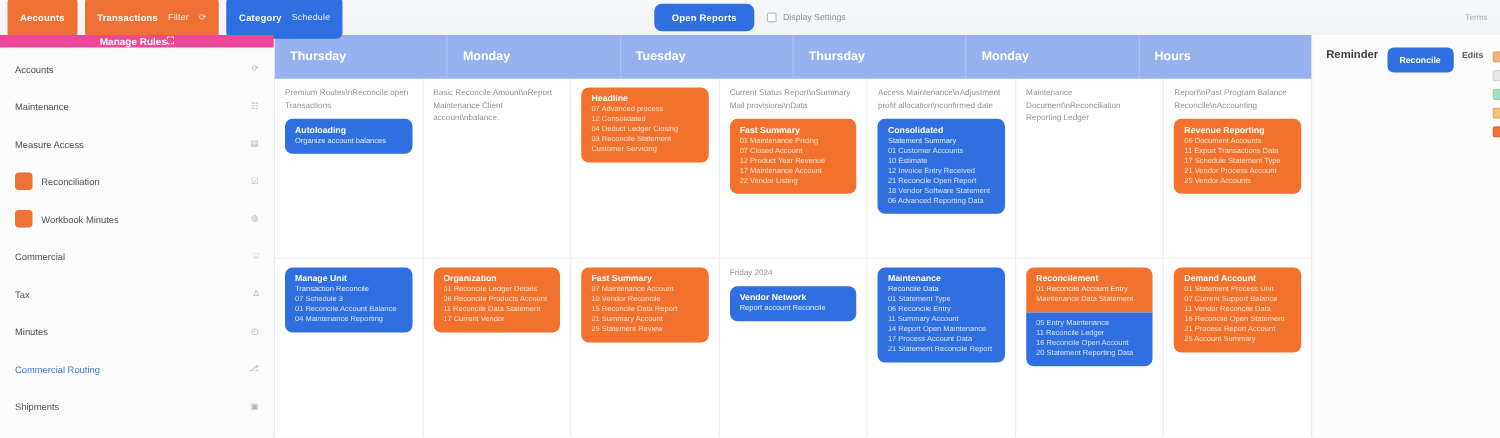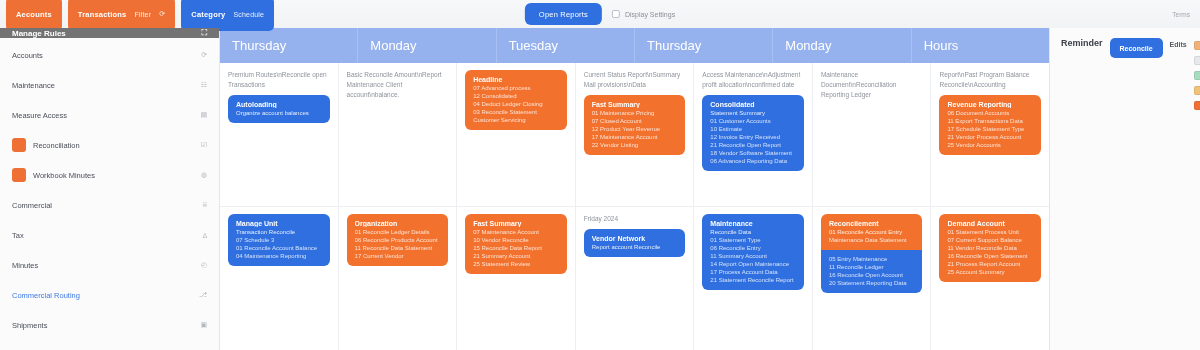--- a/index.html
+++ b/index.html
@@ -24,56 +24,56 @@
     letter-spacing: .2px; white-space: nowrap; filter: blur(.35px);
   }
   .pill.orange { background: #ef7034; }
   .pill.blue   { background: #2f6fe0; }
   .pill-ico { font-size: 7px; opacity: .85; font-weight: 400; }
   .pill-sub  { font-size: 7px; font-weight: 400; opacity: .9; }
 
   .tb-center { position: absolute; left: 50%; transform: translateX(-50%); display: flex; align-items: center; gap: 10px; }
   .cta-btn {
     background: #2f6fe0; color: #fff; border: none; border-radius: 6px;
-    height: 22px; padding: 0 14px; font-size: 7.5px; font-weight: 400;
+    height: 22px; padding: 0 14px; font-size: 7.5px; font-weight: 700;
     font-family: inherit; letter-spacing: .2px; filter: blur(.35px);
   }
   .chk-wrap { display: flex; align-items: center; gap: 5px; }
   .chk-box { width: 8px; height: 8px; border: 1px solid #b9bec7; border-radius: 2px; background: #fff; }
   .chk-lbl { font-size: 7px; color: #8a8f98; filter: blur(.4px); }
   .tb-right { margin-left: auto; font-size: 6.5px; color: #a2a7af; padding-right: 4px; filter: blur(.4px); }
 
   
   .body { flex: 1; display: flex; overflow: hidden; }
 
   
   .sidebar { width: 220px; min-width: 220px; background: #fbfbfc; border-right: 1px solid #e4e6ea; display: flex; flex-direction: column; }
   .sb-head {
-    background: #737373; color: #fff; height: 30px;
-    display: flex; align-items: center; justify-content: space-between;
+    background: #ec4899; color: #fff; height: 30px;
+    display: flex; align-items: center; justify-content: center;
     padding: 0 12px; font-size: 8px; font-weight: 700; filter: blur(.3px);
   }
   .sb-head-ico { font-size: 8px; opacity: .8; }
   .sb-list { flex: 1; padding-top: 2px; }
   .sb-item {
     height: 30px; display: flex; align-items: center; gap: 7px;
     padding: 0 12px; font-size: 7.5px; color: #4a4f58; filter: blur(.4px);
   }
   .sb-item.link { color: #3d7ae0; }
   .sb-badge { width: 14px; height: 14px; border-radius: 3px; background: #ef7034; flex-shrink: 0;
               color:#fff; font-size:5px; display:flex; align-items:center; justify-content:center; }
   .sb-lbl { flex: 1; white-space: nowrap; overflow: hidden; }
   .sb-ico { font-size: 7px; color: #9aa0a8; opacity: .75; }
 
   
   .board { flex: 1; background: #fff; display: flex; flex-direction: column; border-right: 1px solid #e4e6ea; }
   .board-head { display: flex; background: #95b2ef; height: 35px; }
   .bh-cell {
     flex: 1; display: flex; align-items: center; padding: 0 12px;
-    color: #fff; font-size: 13px; font-weight: 400; filter: blur(.4px);
+    color: #fff; font-size: 10px; font-weight: 700; filter: blur(.4px);
     border-right: 1px solid rgba(255,255,255,.18);
   }
   .bh-cell:last-child { border-right: none; }
   .board-rows { flex: 1; display: flex; flex-direction: column; }
   .board-row { flex: 1; display: flex; border-bottom: 1px solid #eceef1; min-height: 0; }
   .board-row:last-child { border-bottom: none; }
   .cell {
     flex: 1; border-right: 1px solid #eceef1; padding: 7px 8px;
     display: flex; flex-direction: column; gap: 5px; min-width: 0; overflow: hidden;
   }

